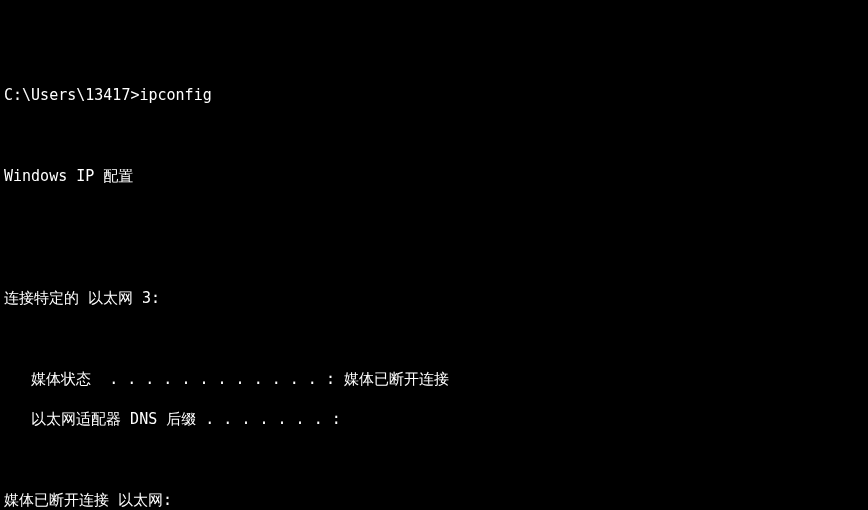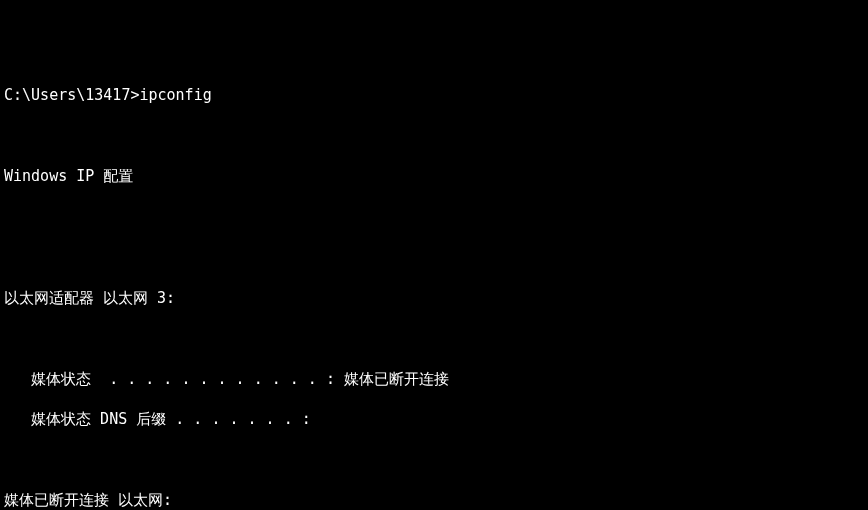--- a/index.html
+++ b/index.html
@@ -27,24 +27,24 @@
 </head>
 <body>
 
 
 
 <span class="line"><span>C:\Users\13417&gt;</span><span>ipconfig</span></span>
 <span class="line"> </span>
 <span class="line">Windows IP 配置</span>
 <span class="line"> </span>
 <span class="line"> </span>
-<span class="line">以太网适配器 以太网 3:</span>
+<span class="line">连接特定的 以太网 3:</span>
 <span class="line"> </span>
 <span class="line"><span>   媒体状态  . . . . . . . . . . . . : </span><span>媒体已断开连接</span></span>
-<span class="line"><span>   媒体状态 DNS 后缀 . . . . . . . :</span><span></span></span>
+<span class="line"><span>   以太网适配器 DNS 后缀 . . . . . . . :</span><span></span></span>
 <span class="line"> </span>
 <span class="line">媒体已断开连接 以太网:</span>
 
 
 
 
 
 
 
 

